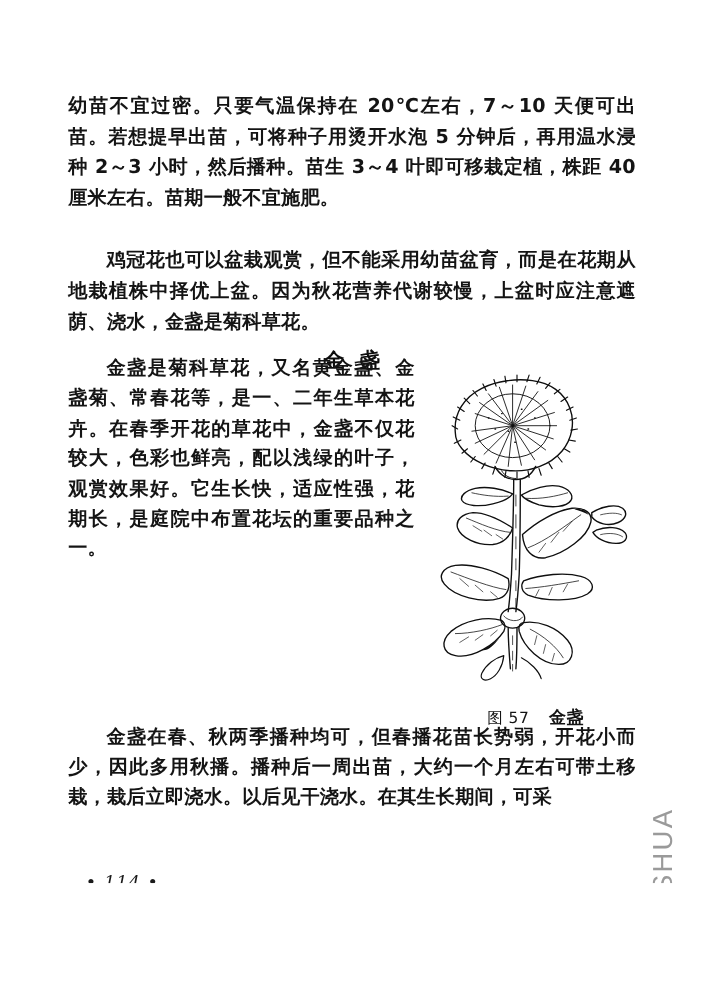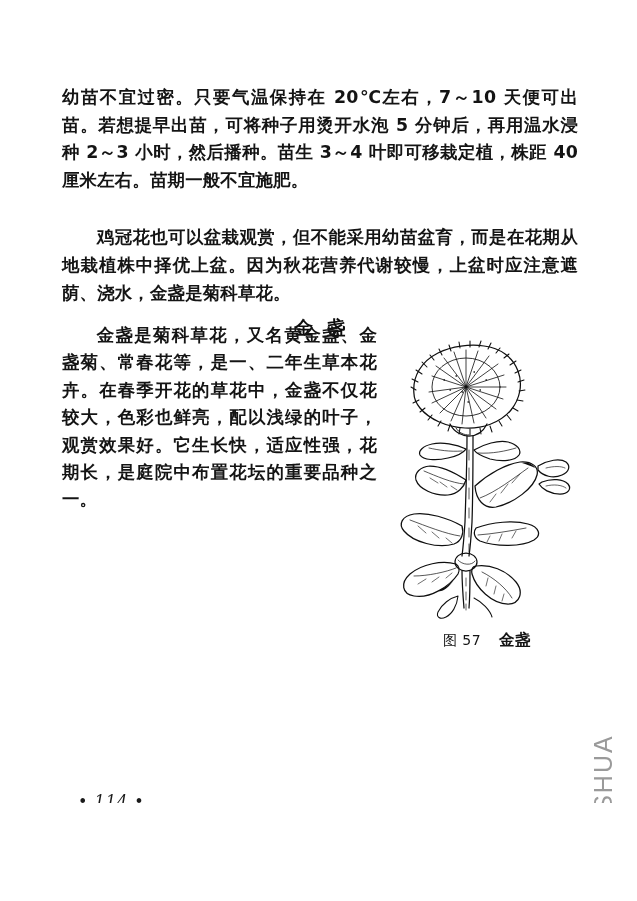--- a/index.html
+++ b/index.html
@@ -77,21 +77,21 @@
     left: 396px;
     top: 332px;
     width: 182px;
   }
   .figure .art {
     width: 182px;
     height: 288px;
     display: block;
   }
   .figure .caption {
-    margin-top: 10px;
+    margin-top: 22px;
     text-align: center;
     font-family: "DejaVu Sans", "Liberation Sans", sans-serif;
     font-size: 15.5px;
     font-weight: 700;
     color: #141414;
     letter-spacing: 0.5px;
   }
   .figure .caption .num {
     font-weight: 500;
     font-size: 14px;
@@ -267,19 +267,20 @@
       </g>
     </svg>
     <figcaption class="caption">
       <span class="num">图 57</span>
       <span style="margin-left:12px;">金盏</span>
     </figcaption>
   </figure>
 
   <div class="lowercol">
     <div class="gap-md"></div>
+    <p class="para indent">金盏在春、秋两季播种均可，但春播花苗长势弱，开花小而少，因此多用秋播。播种后一周出苗，大约一个月左右可带土移栽，栽后立即浇水。以后见干浇水。在其生长期间，可采</p>
   </div>
 
   <div class="folio">• 114 •</div>
 
   <div class="watermark">MSHUA</div>
 
 </div>
 
 </body></html>

